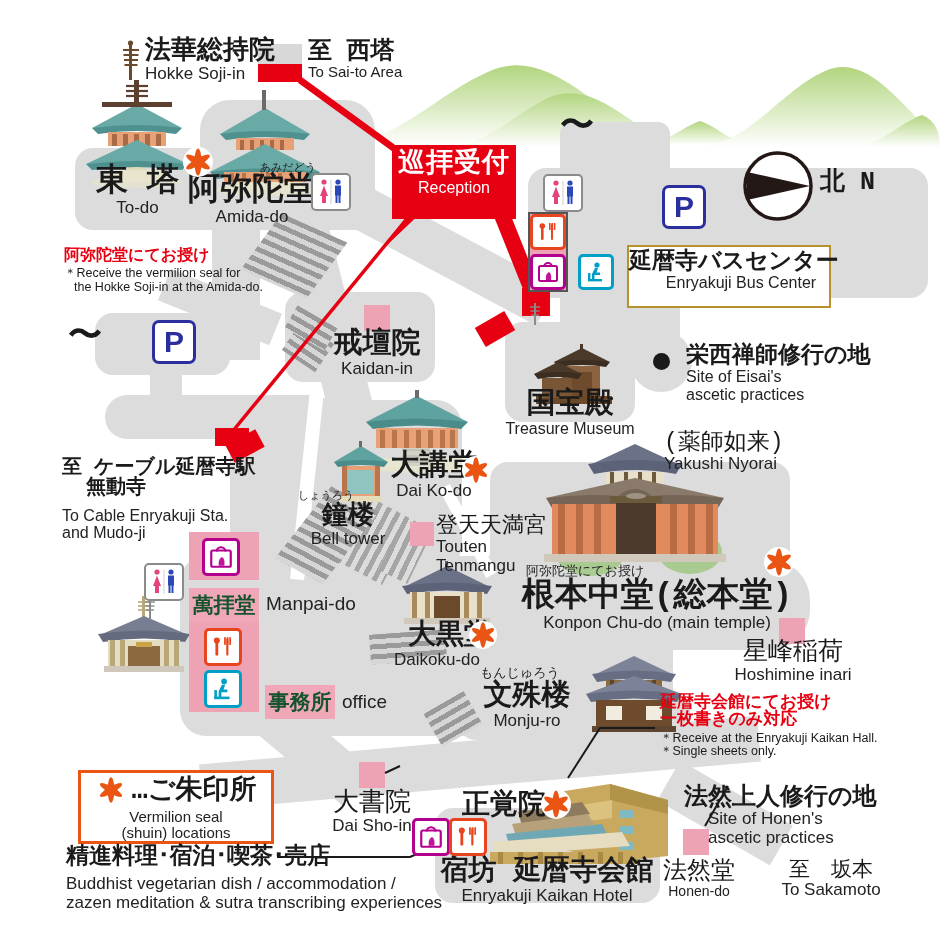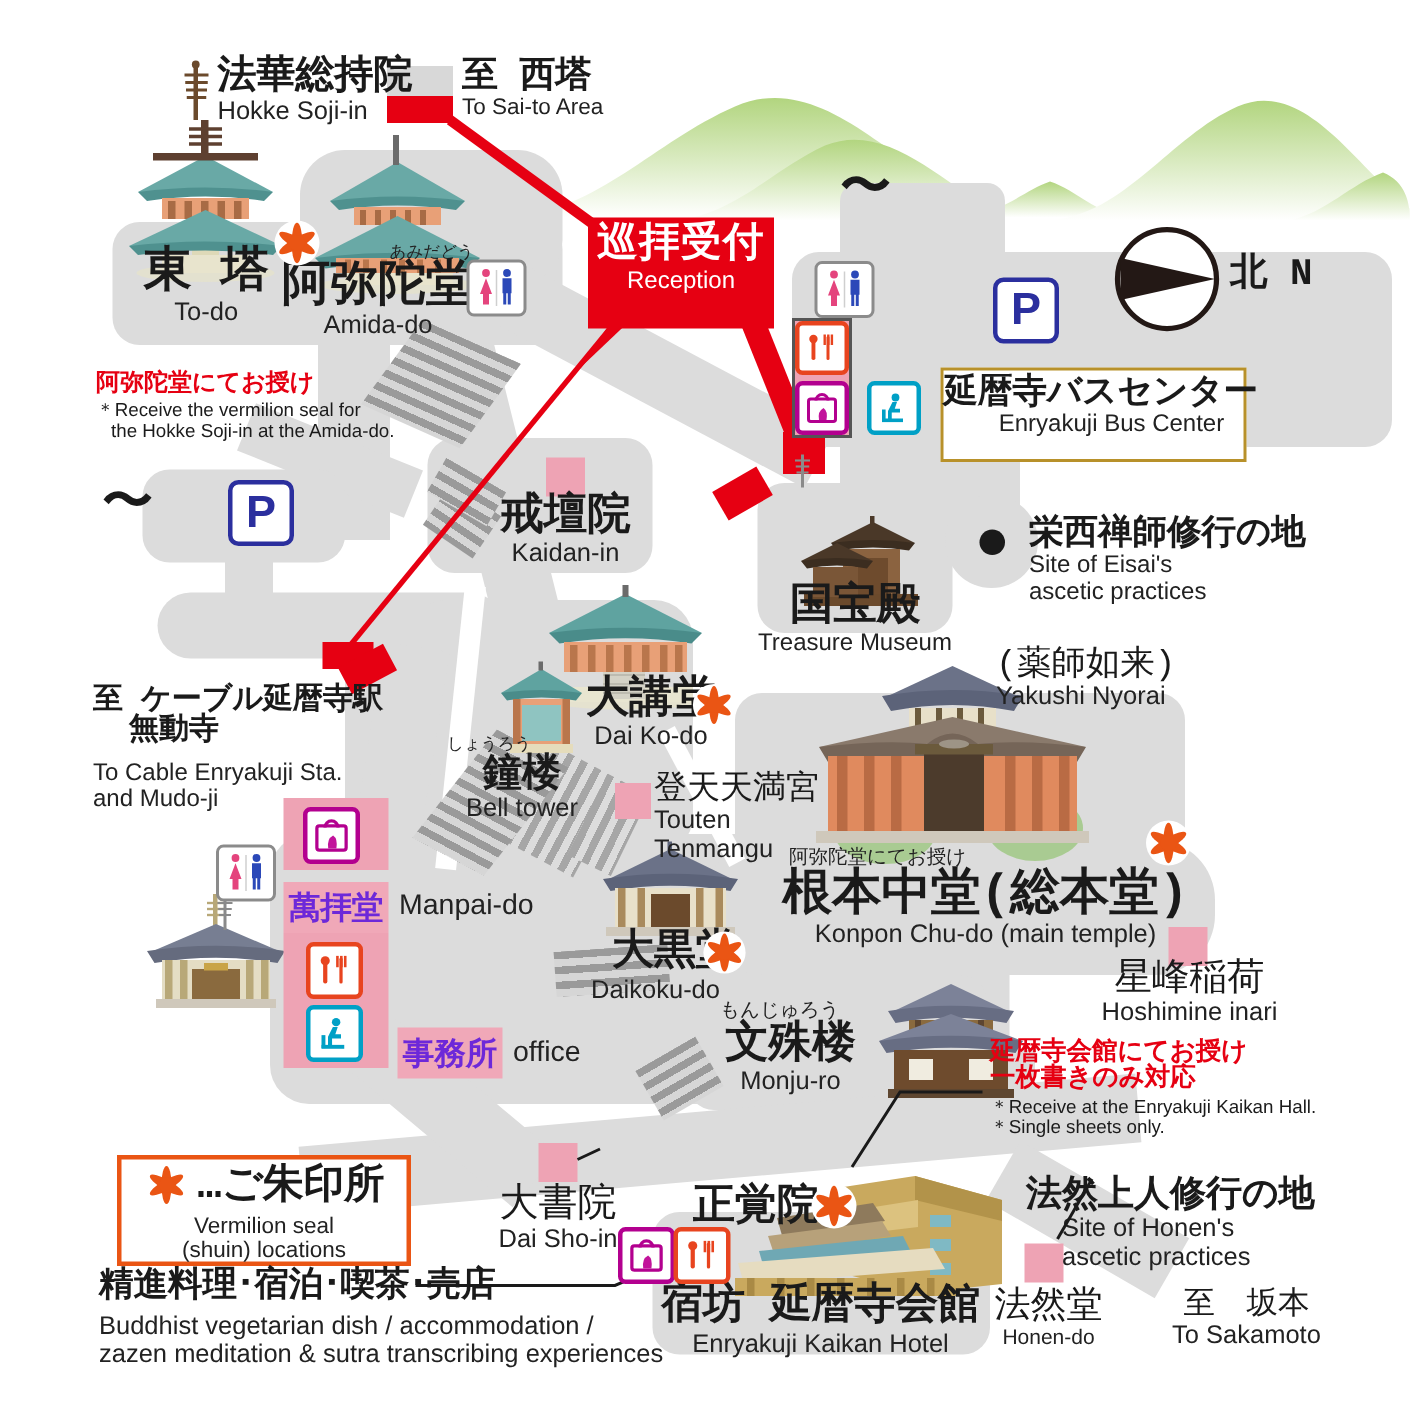--- a/index.html
+++ b/index.html
@@ -16,21 +16,21 @@
   .jp{font-family:Liberation Mono, monospace;font-weight:bold;color:#1a1a1a;line-height:1.02;white-space:nowrap;}
   .en{font-family:"Liberation Sans",sans-serif;color:#222;line-height:1.08;white-space:nowrap;}
   .ruby{font-family:"DejaVu Sans",sans-serif;font-size:11px;color:#222;white-space:nowrap;}
   .lbl{position:absolute;text-align:center;}
   .lbl .jp{font-size:27px;}
   .lbl .en{font-size:16px;}
   .red-note .jp{color:#e60012;font-size:15px;font-weight:bold;}
   .red-note .en{font-size:11.5px;color:#1a1a1a;}
   
   .pinkbox{position:absolute;background:#eea3b4;}
-  .pinkchip{position:absolute;background:#f0a8b8;color:#6d28d9;font-family:"DejaVu Sans",sans-serif;font-weight:bold;font-size:21px;display:flex;align-items:center;justify-content:center;}
+  .pinkchip{position:absolute;background:#f0a8b8;color:#14532d;font-family:"DejaVu Sans",sans-serif;font-weight:bold;font-size:21px;display:flex;align-items:center;justify-content:center;}
   
   .ico{position:absolute;box-sizing:border-box;background:#fff;display:flex;align-items:center;justify-content:center;}
   .ico-wc{border:2.5px solid #8b8b8b;border-radius:5px;}
   .ico-food{border:3px solid #e8441f;border-radius:5px;}
   .ico-shop{border:3px solid #b3008f;border-radius:5px;}
   .ico-rest{border:3px solid #00a0c6;border-radius:5px;}
   .ico-park{border:3.5px solid #2b2f9e;border-radius:7px;color:#2b2f9e;font-weight:bold;font-family:"Liberation Sans",sans-serif;}
   
   #reception{position:absolute;background:#e60012;color:#fff;text-align:center;}
   #reception .jp{color:#fff;font-size:27px;letter-spacing:1px;}

